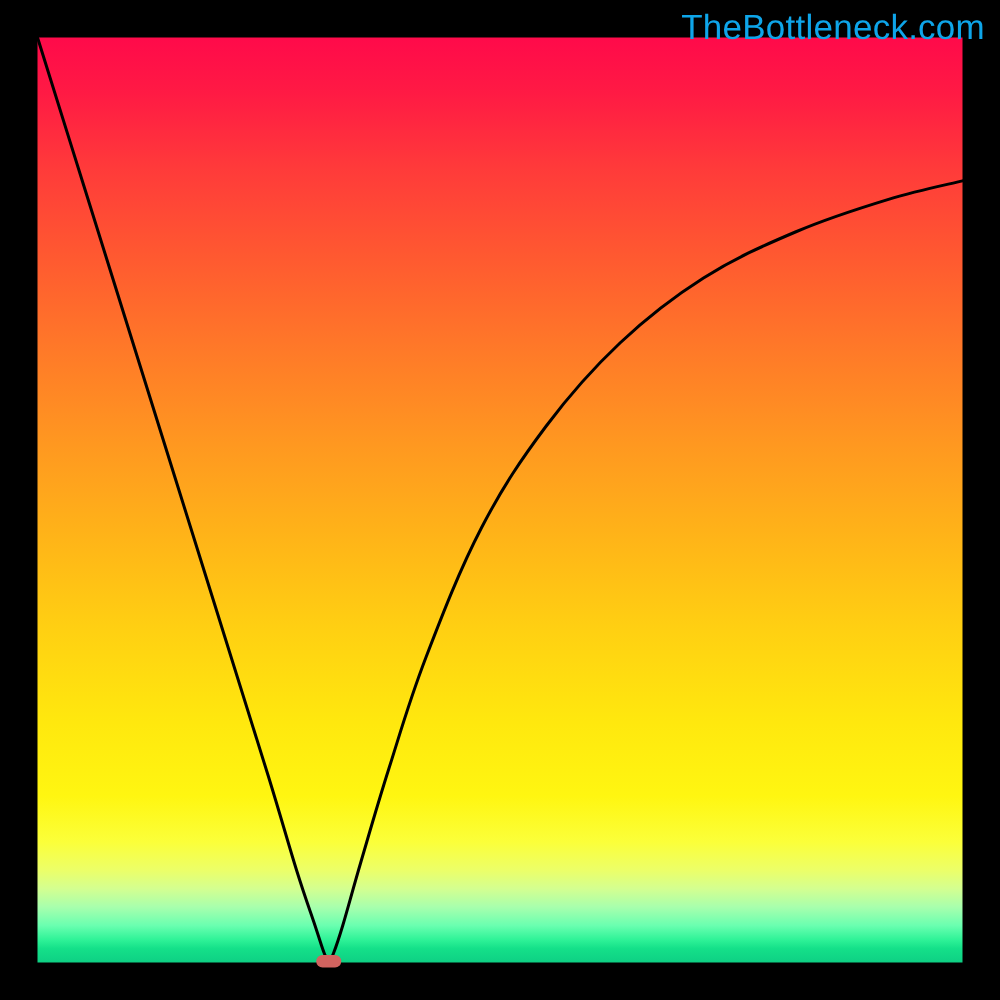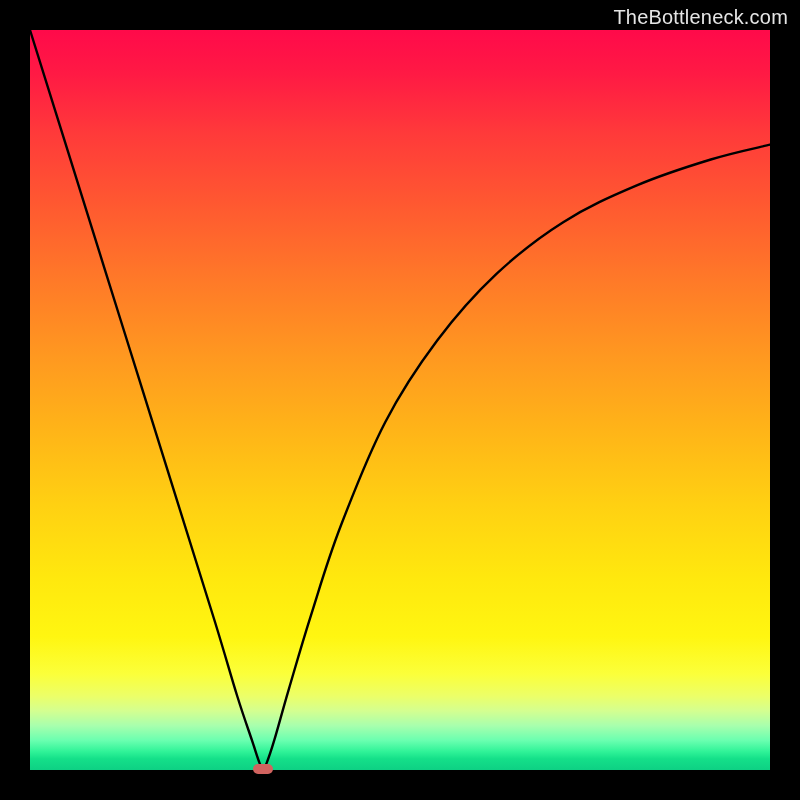--- a/index.html
+++ b/index.html
@@ -57,22 +57,22 @@
     width: 20px;
     height: 10px;
     border-radius: 5px;
     background: #d1635f;
     transform: translate(-50%, -50%);
   }
   .watermark {
     position: absolute;
     top: 6px;
     right: 12px;
-    color: #e5e5e5;
-    font-size: 20px;
+    color: #0ea5e9;
+    font-size: 28px;
     letter-spacing: 0.2px;
     font-weight: 400;
     user-select: none;
   }
 </style>
 </head>
 <body>
 
 <div class="stage">
 

